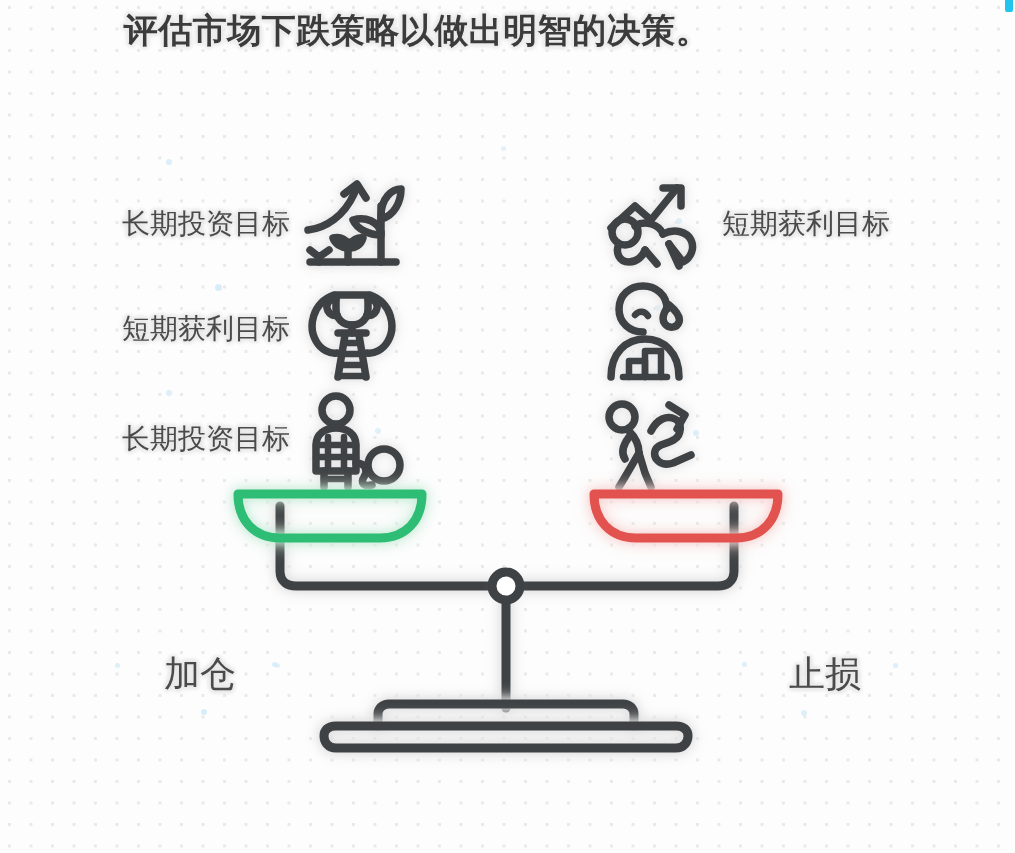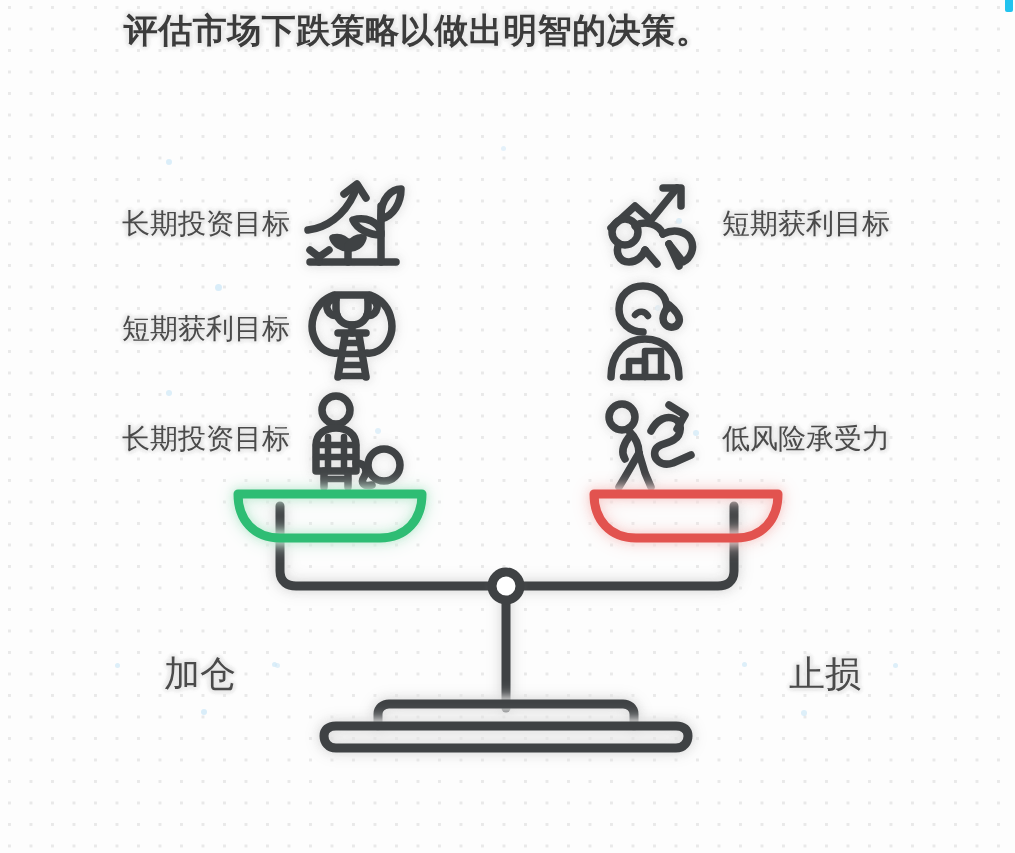--- a/index.html
+++ b/index.html
@@ -301,21 +301,20 @@
 
       <path class="ln" d="M24 44 C18 52 16 60 20 66"></path>
 
       <path class="ln" d="M34 60 L20 84 L14 94"></path>
       <path class="ln" d="M34 60 L40 80 L46 94"></path>
 
       <path class="ln" d="M46 38 C52 26 62 22 70 26 C78 30 76 42 70 46 C62 52 52 50 50 58 C48 66 56 74 68 70 L86 62"></path>
       <path class="ln" d="M64 12 L80 22 L72 36"></path>
     </svg>
   </div>
-  <div class="row-label right" style="left:722px;top:420px;width:290px;">低风险承受力</div>
 
   <div id="scale">
     <svg viewBox="0 0 500 270">
 
       <path class="beam" d="M22 20 V85 C22 96 30 100 38 100 H460 C468 100 476 96 476 85 V20"></path>
 
       <path class="beam" d="M248 100 V222"></path>
 
       <path class="beam" d="M120 240 V228 C120 222 125 218 131 218 H365 C371 218 376 222 376 228 V240"></path>
 

